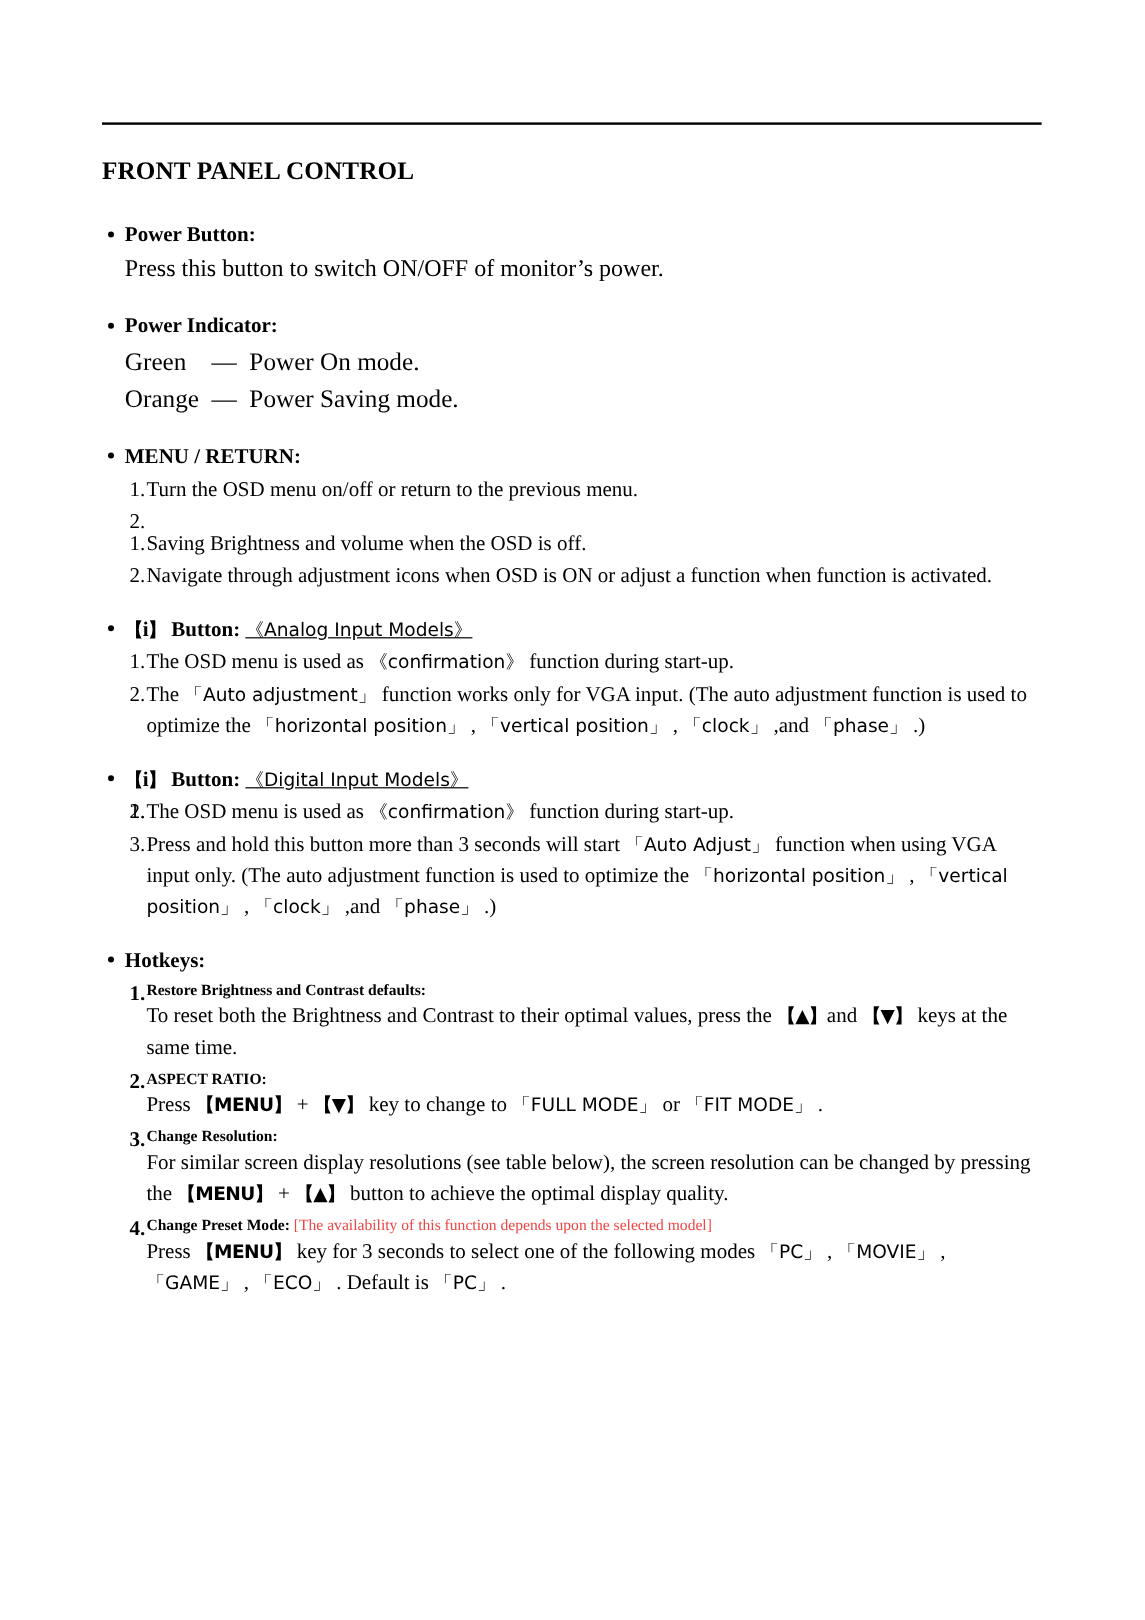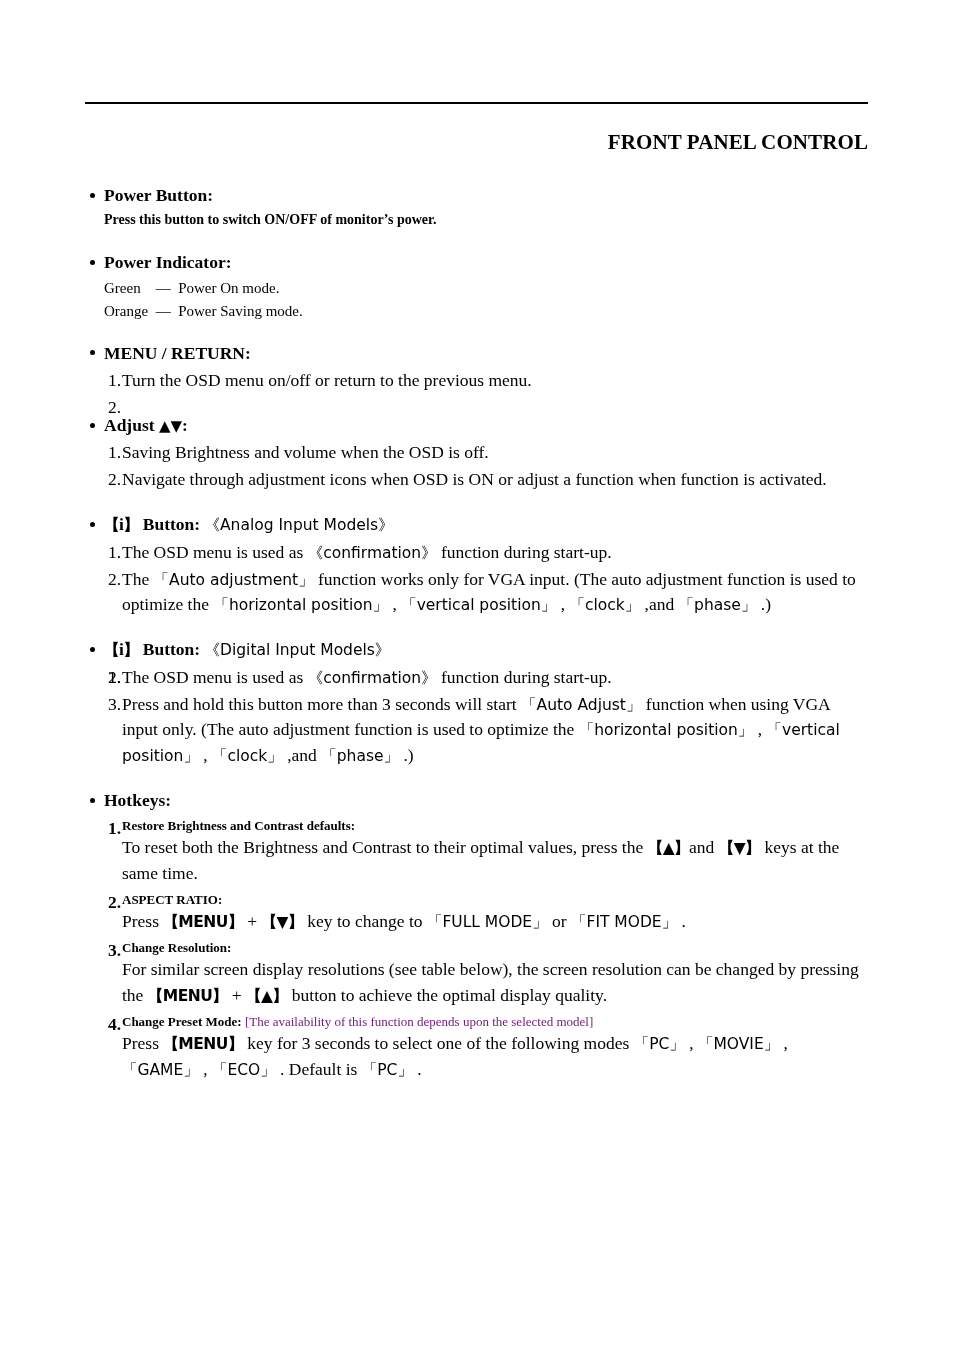--- a/index.html
+++ b/index.html
@@ -33,21 +33,20 @@
     position: absolute;
     left: 85px;
     top: 130px;
     width: 783px;
   }
   h1.page-title {
     font-size: 21px;
     font-weight: bold;
     margin: 0 0 28px 0;
     letter-spacing: 0.1px;
-    text-align: right;
   }
   .section {
     margin-bottom: 19px;
   }
   .bullet-head {
     position: relative;
     padding-left: 19px;
     font-size: 17.5px;
     font-weight: bold;
     line-height: 1.45;
@@ -57,29 +56,29 @@
     position: absolute;
     left: 5px;
     top: 0.55em;
     width: 5px;
     height: 5px;
     border-radius: 50%;
     background: #000000;
   }
   .bullet-head .normal {
     font-weight: normal;
+    text-decoration: underline;
   }
   .body-line {
-    font-size: 14px;
+    font-size: 20px;
     line-height: 1.48;
     padding-left: 19px;
-    font-weight: bold;
   }
   .indicator-row {
-    font-size: 15px;
+    font-size: 21px;
     line-height: 1.48;
     padding-left: 19px;
     white-space: pre;
   }
   ol.numlist {
     list-style: none;
     margin: 0;
     padding: 0;
   }
   ol.numlist > li {
@@ -116,21 +115,21 @@
     font-weight: bold;
     line-height: 1.48;
   }
   .hk-title {
     font-size: 13px;
     font-weight: bold;
     line-height: 1.48;
   }
   .hk-note {
     font-weight: normal;
-    color: #701a75;
+    color: #ef4444;
     margin-top: 39px;
   }
   .hk-body {
     font-size: 17.5px;
     line-height: 1.48;
   }
   .bk {
     font-weight: bold;
     letter-spacing: -0.5px;
   }
@@ -183,24 +182,20 @@
           <span class="num">1.</span>
           <span class="txt">Turn the OSD menu on/off or return to the previous menu.</span>
         </li>
         <li>
           <span class="num">2.</span>
         </li>
       </ol>
     </div>
 
     <div class="section">
-      <div class="bullet-head">
-        <span class="dot"></span>
-        <span>Adjust</span><span class="sp">&nbsp;</span><span class="tri">▲</span><span class="tri">▼</span><span>:</span>
-      </div>
       <ol class="numlist">
         <li>
           <span class="num">1.</span>
           <span class="txt">Saving Brightness and volume when the OSD is off.</span>
         </li>
         <li class="justify">
           <span class="num">2.</span>
           <span class="txt">Navigate through adjustment icons when OSD is ON or adjust a function when function is activated.</span>
         </li>
       </ol>

